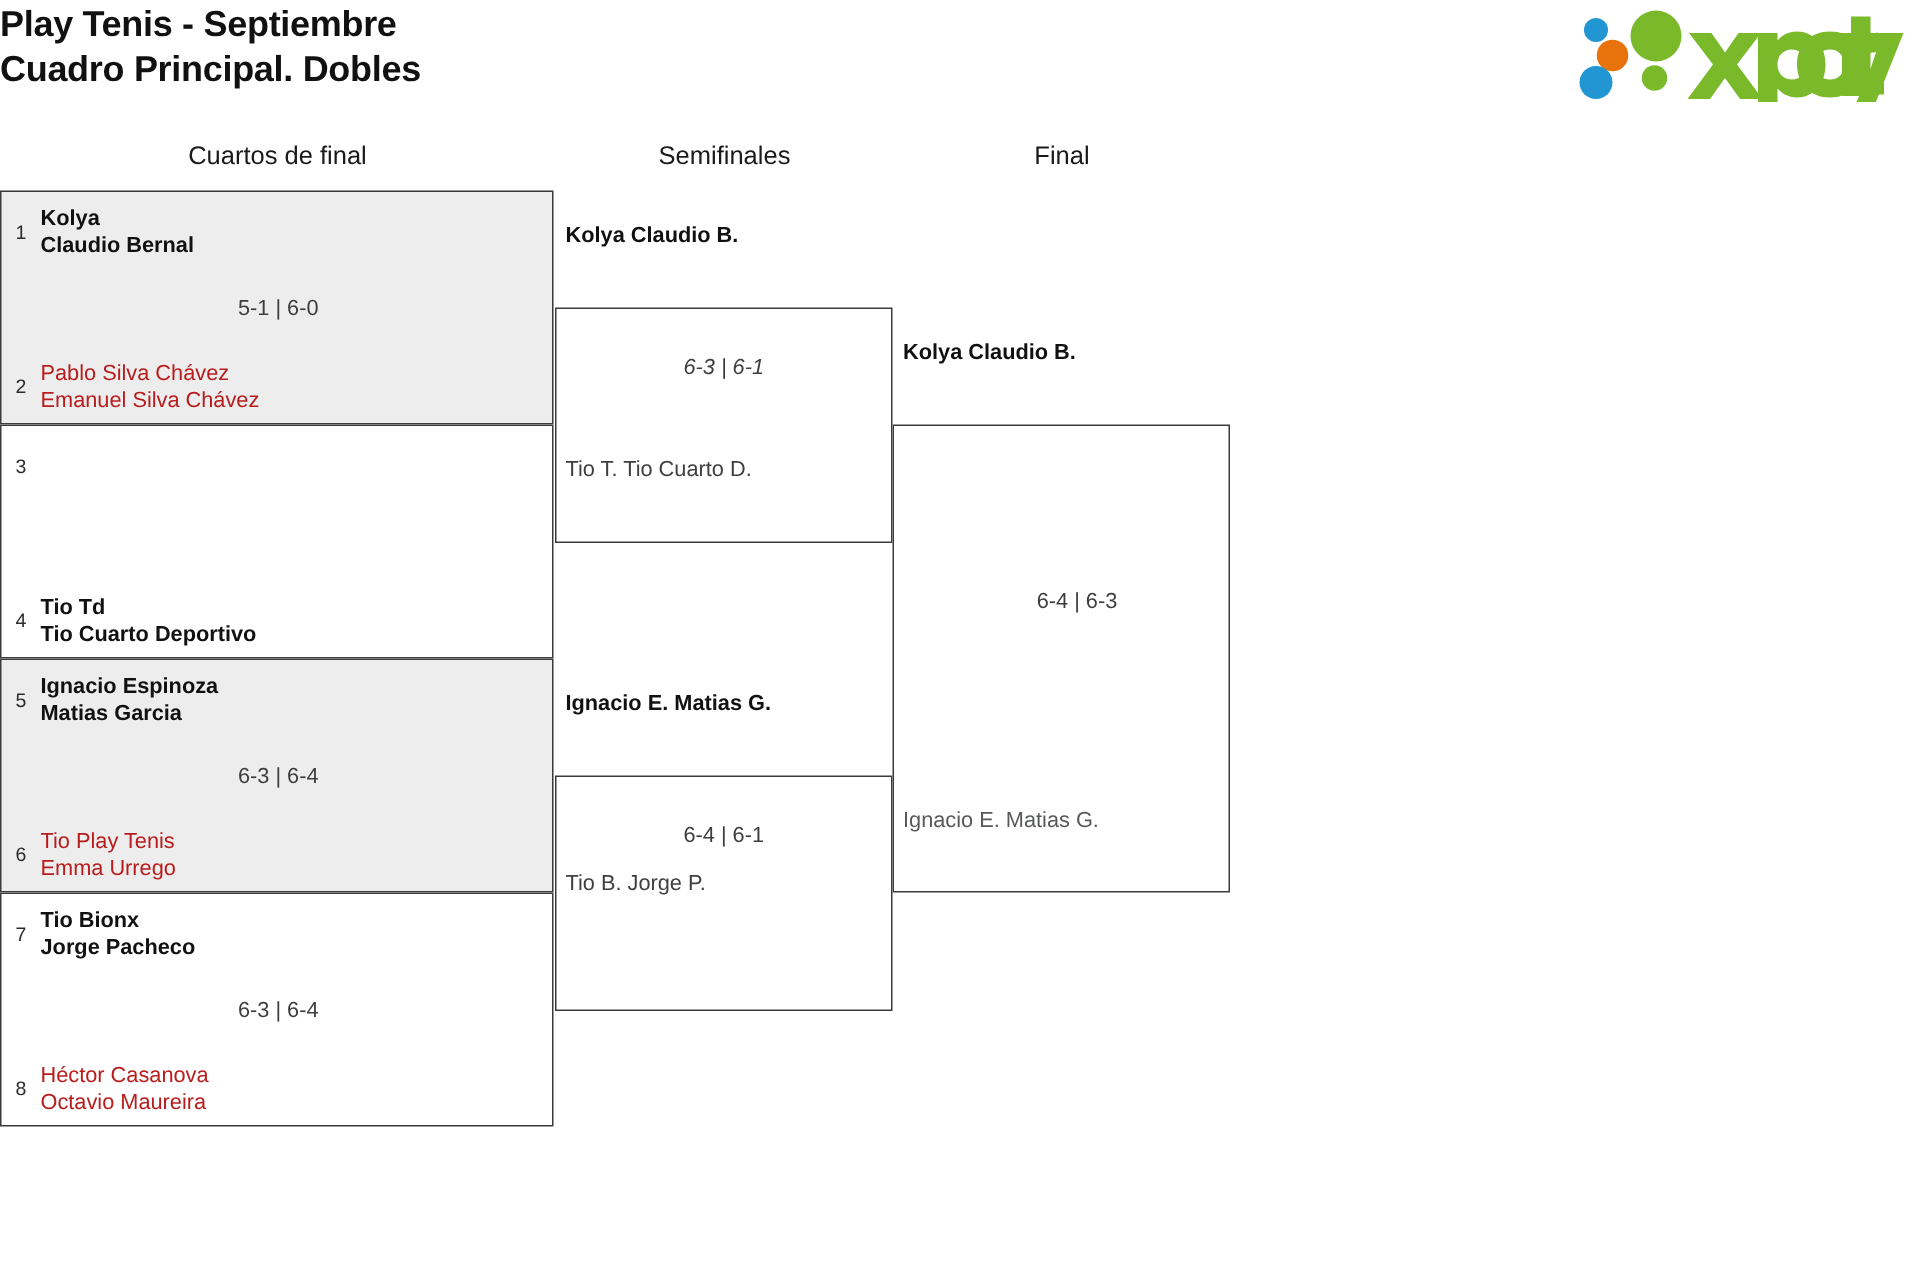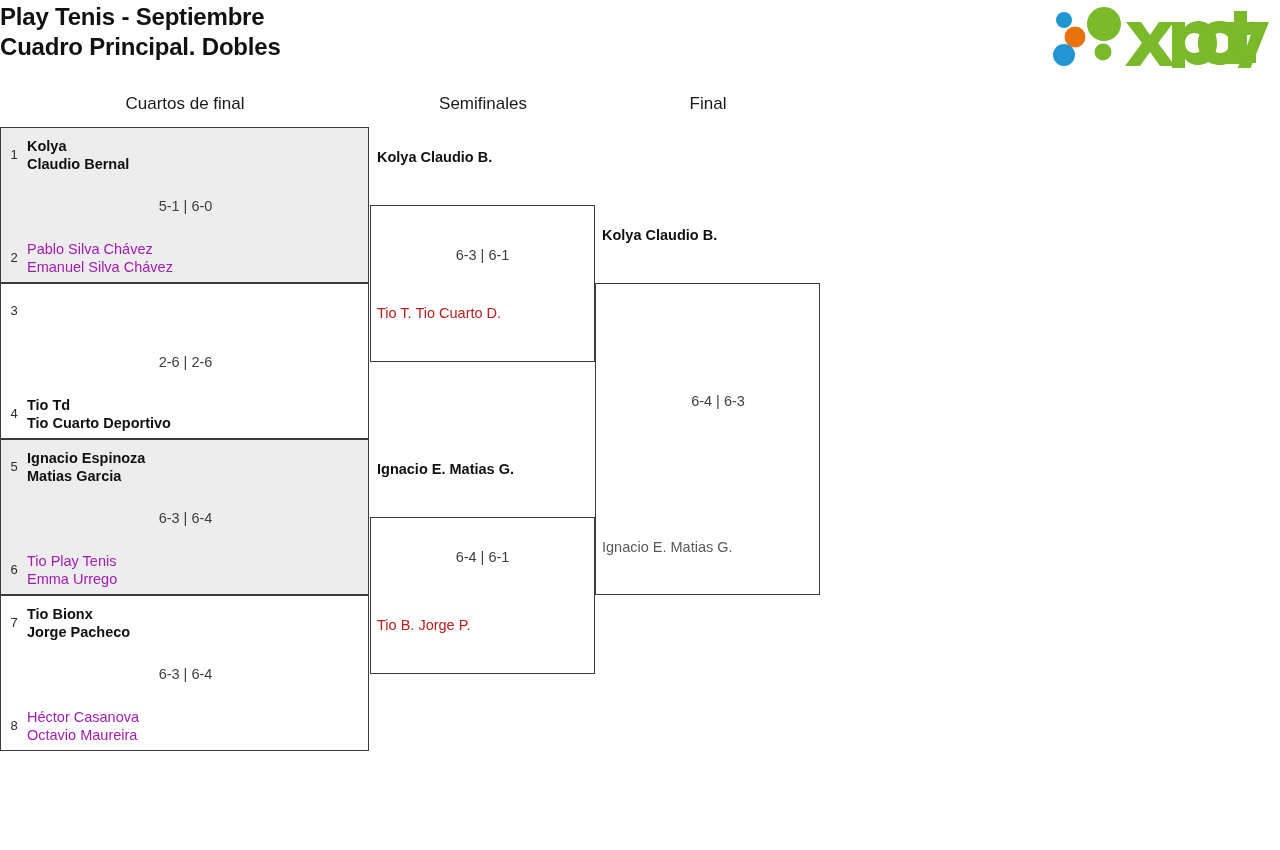--- a/index.html
+++ b/index.html
@@ -88,21 +88,21 @@
     color: #2c2c2c;
   }
   .team {
     position: absolute;
     left: 26px;
     font-size: 14.5px;
     line-height: 18px;
     white-space: nowrap;
   }
   .team.winner { font-weight: 700; color: #111111; }
-  .team.loser  { font-weight: 400; color: #a21caf; }
+  .team.loser  { font-weight: 400; color: #b91c1c; }
   .team .ln { display: block; }
 
   .score {
     position: absolute;
     font-size: 14.5px;
     color: #3d3d3d;
     text-align: center;
     white-space: nowrap;
   }
 
@@ -130,21 +130,21 @@
     font-weight: 700;
     color: #111111;
     white-space: nowrap;
   }
   .sf-loser {
     position: absolute;
     left: 377px;
     font-size: 14.5px;
     line-height: 18px;
     font-weight: 400;
-    color: #b91c1c;
+    color: #404040;
     white-space: nowrap;
   }
   .sf-score { left: 370px; width: 225px; }
 
   
   .f-box {
     position: absolute;
     left: 595px;
     width: 225px;
     border: 1px solid #3b3b3b;
@@ -221,21 +221,20 @@
     <div class="score qf-score">5-1 | 6-0</div>
     <div class="seed qf-seed-bottom">2</div>
     <div class="team loser qf-bottom">
       <span class="ln">Pablo Silva Chávez</span>
       <span class="ln">Emanuel Silva Chávez</span>
     </div>
   </div>
 
   <div class="qf-box" style="top:283px;height:156px;">
     <div class="seed qf-seed-top">3</div>
-    <div class="score qf-score">2-6 | 2-6</div>
     <div class="seed qf-seed-bottom">4</div>
     <div class="team winner qf-bottom">
       <span class="ln">Tio Td</span>
       <span class="ln">Tio Cuarto Deportivo</span>
     </div>
   </div>
 
   <div class="qf-box shaded" style="top:439px;height:156px;">
     <div class="seed qf-seed-top">5</div>
     <div class="team winner qf-top">
@@ -262,33 +261,33 @@
       <span class="ln">Héctor Casanova</span>
       <span class="ln">Octavio Maureira</span>
     </div>
   </div>
 
   <div class="sf-box" style="top:205px;height:157px;"></div>
   <div class="sf-winner" style="top:148px;">
     <span class="ln">Kolya</span>
     <span class="ln">Claudio B.</span>
   </div>
-  <div class="score sf-score" style="top:247px;">6-3 | 6-1</div>
+  <div class="score sf-score" style="top:237px;font-style:italic;">6-3 | 6-1</div>
   <div class="sf-loser" style="top:304px;">
     <span class="ln">Tio T.</span>
     <span class="ln">Tio Cuarto D.</span>
   </div>
 
   <div class="sf-box" style="top:517px;height:157px;"></div>
   <div class="sf-winner" style="top:460px;">
     <span class="ln">Ignacio E.</span>
     <span class="ln">Matias G.</span>
   </div>
   <div class="score sf-score" style="top:549px;">6-4 | 6-1</div>
-  <div class="sf-loser" style="top:616px;">
+  <div class="sf-loser" style="top:580px;">
     <span class="ln">Tio B.</span>
     <span class="ln">Jorge P.</span>
   </div>
 
   <div class="f-box" style="top:283px;height:312px;"></div>
   <div class="f-winner" style="top:226px;">
     <span class="ln">Kolya</span>
     <span class="ln">Claudio B.</span>
   </div>
   <div class="score f-score" style="top:393px;">6-4 | 6-3</div>

